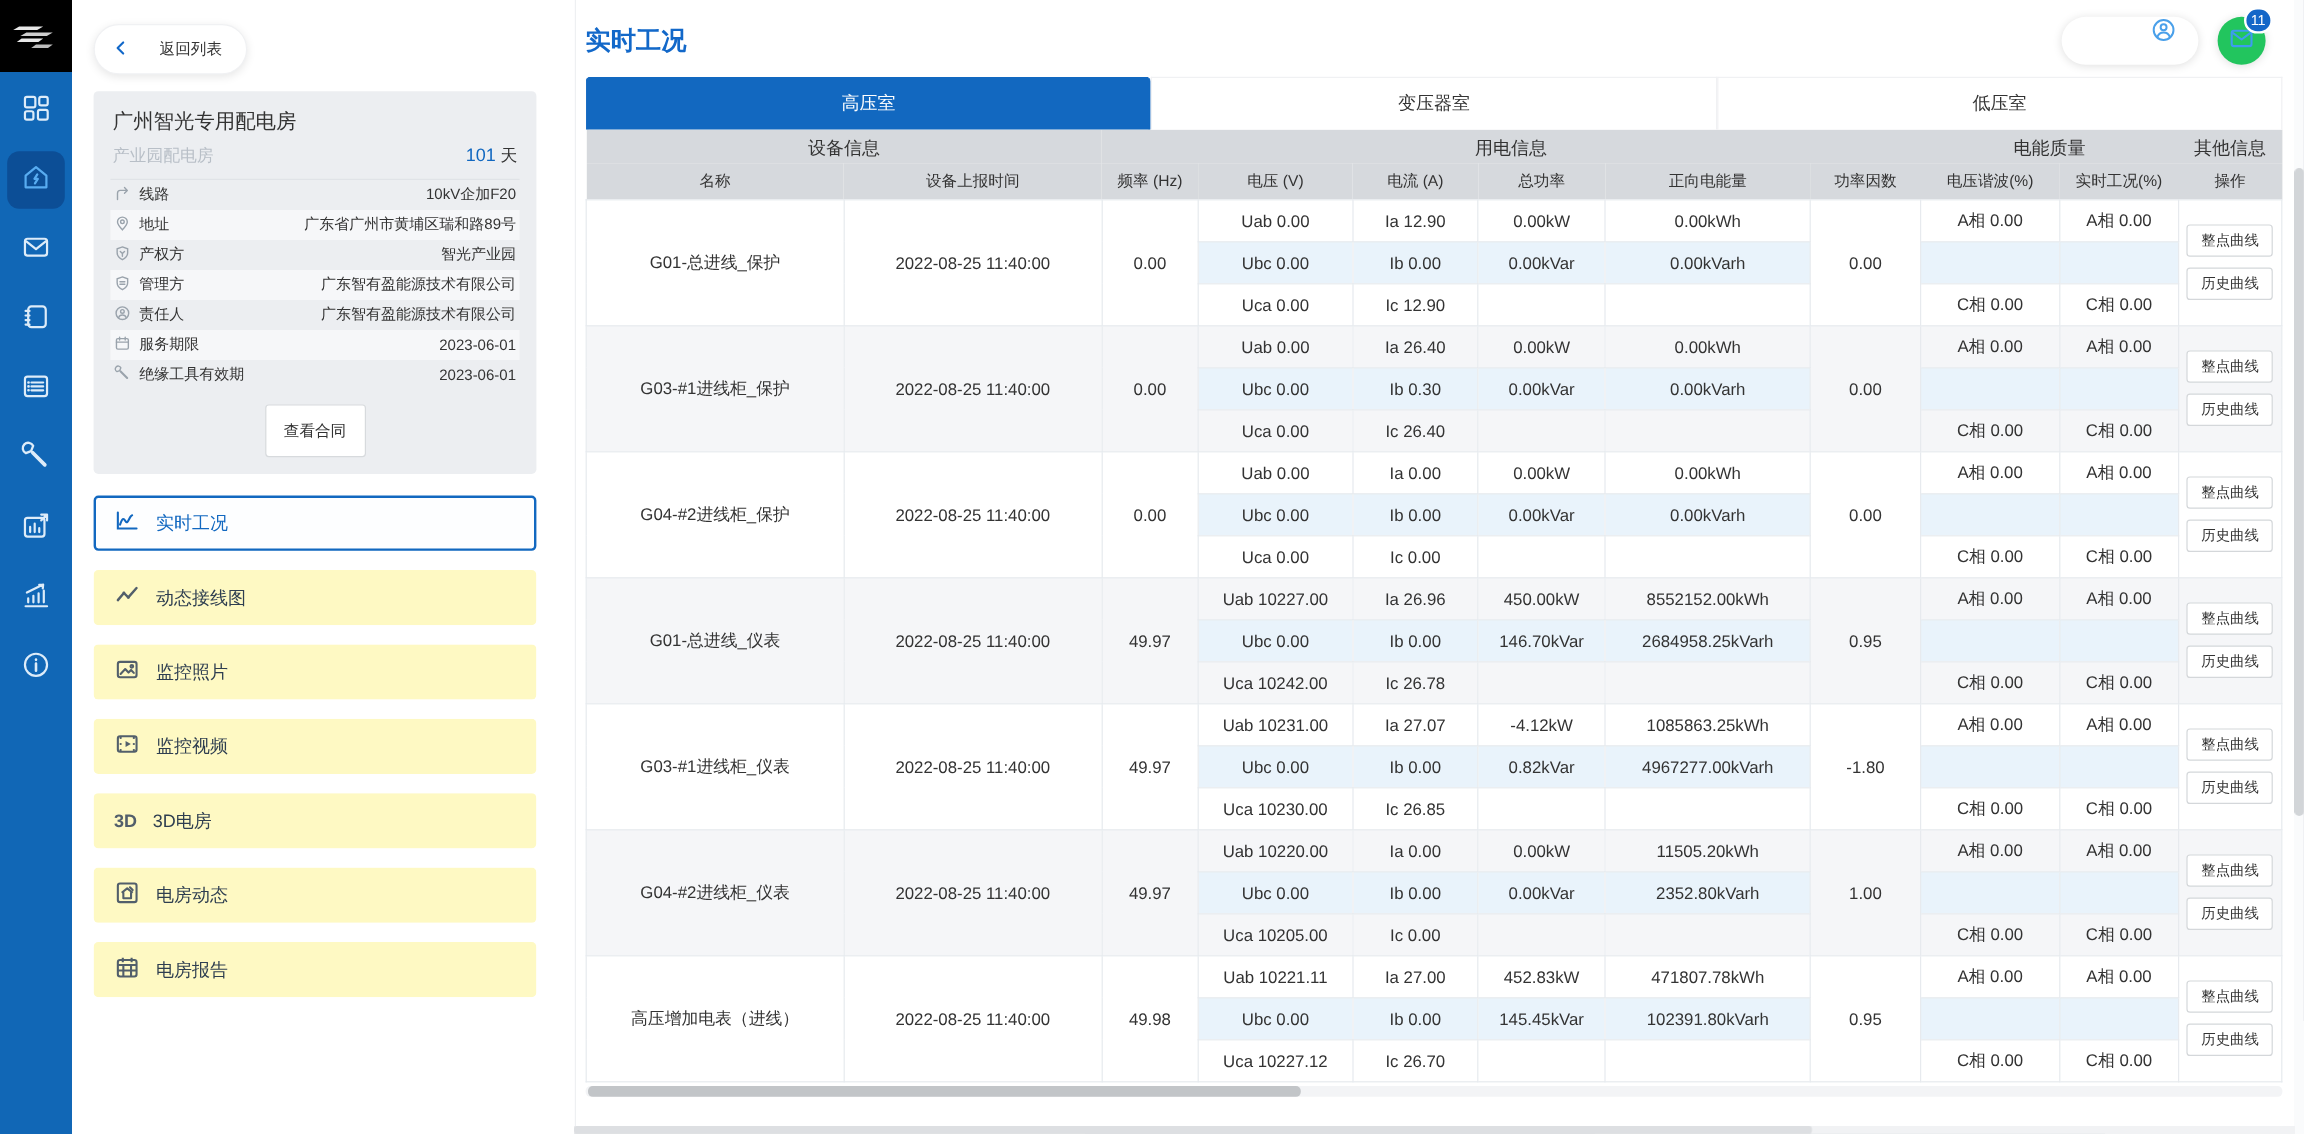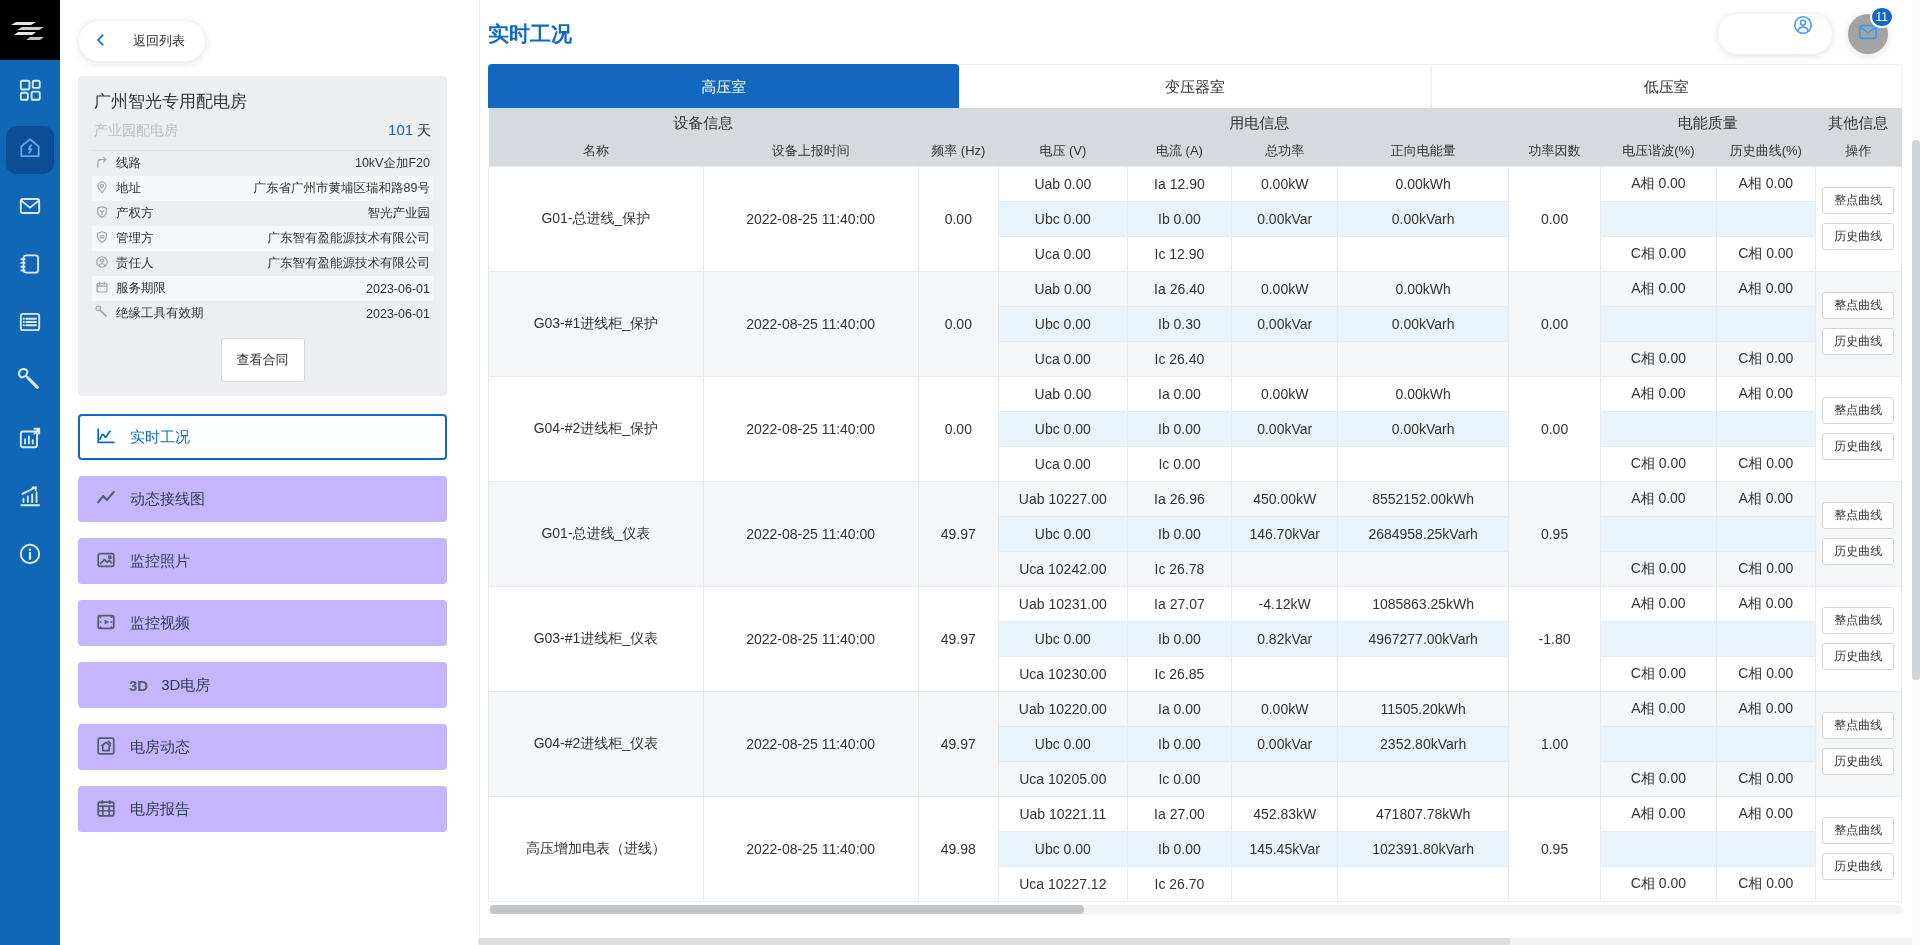--- a/index.html
+++ b/index.html
@@ -26,32 +26,32 @@
   .info-sub .days { font-size:14px; }
   .info-sub .days b { color:#1268c0; font-weight:normal; font-size:15px; }
   .info-row { display:flex; justify-content:space-between; align-items:center; height:25px; padding:0 3px; font-size:12.5px; }
   .info-row:nth-child(even) { background:rgba(255,255,255,.55); }
   .info-row .lab { display:flex; align-items:center; gap:7px; color:#333; white-space:nowrap; }
   .info-row .lab svg { stroke:#9aa3ac; flex-shrink:0; }
   .info-row .val { color:#333; white-space:nowrap; }
   .contract-wrap { text-align:center; padding-top:12px; }
   .contract-btn { background:#fff; border:1px solid #d7dadd; border-radius:3px; padding:12px 15px; font-size:13px; color:#333; cursor:pointer; }
   .menu { margin-top:18px; }
-  .menu-item { height:46px; margin-bottom:16px; background:#c4b5fd; border:2px solid transparent; border-radius:4px; display:flex; align-items:center; gap:13px; padding:0 15px; font-size:15px; color:#2e3e50; cursor:pointer; }
+  .menu-item { height:46px; margin-bottom:16px; background:#fef9c3; border:2px solid transparent; border-radius:4px; display:flex; align-items:center; gap:13px; padding:0 15px; font-size:15px; color:#2e3e50; cursor:pointer; }
   .menu-item svg { stroke:#525f6b; flex-shrink:0; }
-  .menu-item .txticon { color:#525f6b; font-weight:bold; font-size:15px;margin-left:34px; }
+  .menu-item .txticon { color:#525f6b; font-weight:bold; font-size:15px; }
   .menu-item.active { background:#fdfeff; border-color:#1268c0; color:#1268c0; }
   .menu-item.active svg { stroke:#1268c0; }
   
   .main { flex:1; padding:0 18px 0 8px; position:relative; }
   .main-head { display:flex; justify-content:space-between; align-items:center; padding:14px 0 10px; }
   .page-title { color:#1268c9; font-size:21px; font-weight:bold; }
   .head-ctrls { display:flex; align-items:center; gap:16px; padding-right:14px; }
   .user-pill { height:40px; border-radius:20px; background:#fff; box-shadow:0 1px 8px rgba(0,0,0,.13); display:flex; align-items:flex-end; gap:26px; padding:0 18px; font-size:13px; cursor:pointer;flex-direction:column; }
-  .mail-btn { position:relative; width:40px; height:40px; border-radius:50%; background:#a3a3a3; box-shadow:0 1px 8px rgba(0,0,0,.13); display:flex; align-items:center; justify-content:center; cursor:pointer; }
+  .mail-btn { position:relative; width:40px; height:40px; border-radius:50%; background:#22c55e; box-shadow:0 1px 8px rgba(0,0,0,.13); display:flex; align-items:center; justify-content:center; cursor:pointer; }
   .badge { position:absolute; top:-8px; right:-6px; min-width:22px; height:22px; border-radius:11px; background:#1467c8; border:2px solid #fff; color:#fff; font-size:12px; display:flex; align-items:center; justify-content:center; padding:0 4px; }
   .tabs { display:flex; }
   .tab { flex:1; height:44px; line-height:44px; text-align:center; font-size:15px; background:#fff; border:1px solid #f0f1f3; border-bottom:none; color:#333; cursor:pointer; }
   .tab.active { background:#1268c0; color:#fff; border-color:#1268c0; border-radius:4px 4px 0 0;text-align:center; }
   
   table.rt { width:100%; border-collapse:collapse; table-layout:fixed; }
   table.rt thead th { background:#d6d9dd; font-weight:normal; color:#333; border:none; }
   .th-group { height:28px; font-size:15px; padding-top:4px; }
   .th-sub { height:30px; font-size:13px; }
   table.rt td { border:1px solid #e7eaee; text-align:center; height:35px; font-size:14px; color:#333; background:#fff; padding:0 4px; overflow:hidden; white-space:nowrap; }
@@ -337,21 +337,21 @@
       <tr>
         <th class="th-sub">名称</th>
         <th class="th-sub">设备上报时间</th>
         <th class="th-sub">频率 (Hz)</th>
         <th class="th-sub">电压 (V)</th>
         <th class="th-sub">电流 (A)</th>
         <th class="th-sub">总功率</th>
         <th class="th-sub">正向电能量</th>
         <th class="th-sub">功率因数</th>
         <th class="th-sub">电压谐波(%)</th>
-        <th class="th-sub">历史曲线(%)</th>
+        <th class="th-sub">实时工况(%)</th>
         <th class="th-sub">操作</th>
       </tr>
     </thead>
     <tbody>
         <tr class="dev-odd">
           <td rowspan="3">G01-总进线_保护</td>
           <td rowspan="3">2022-08-25 11:40:00</td>
           <td rowspan="3">0.00</td>
           <td>Uab 0.00</td>
           <td>Ia 12.90</td>

